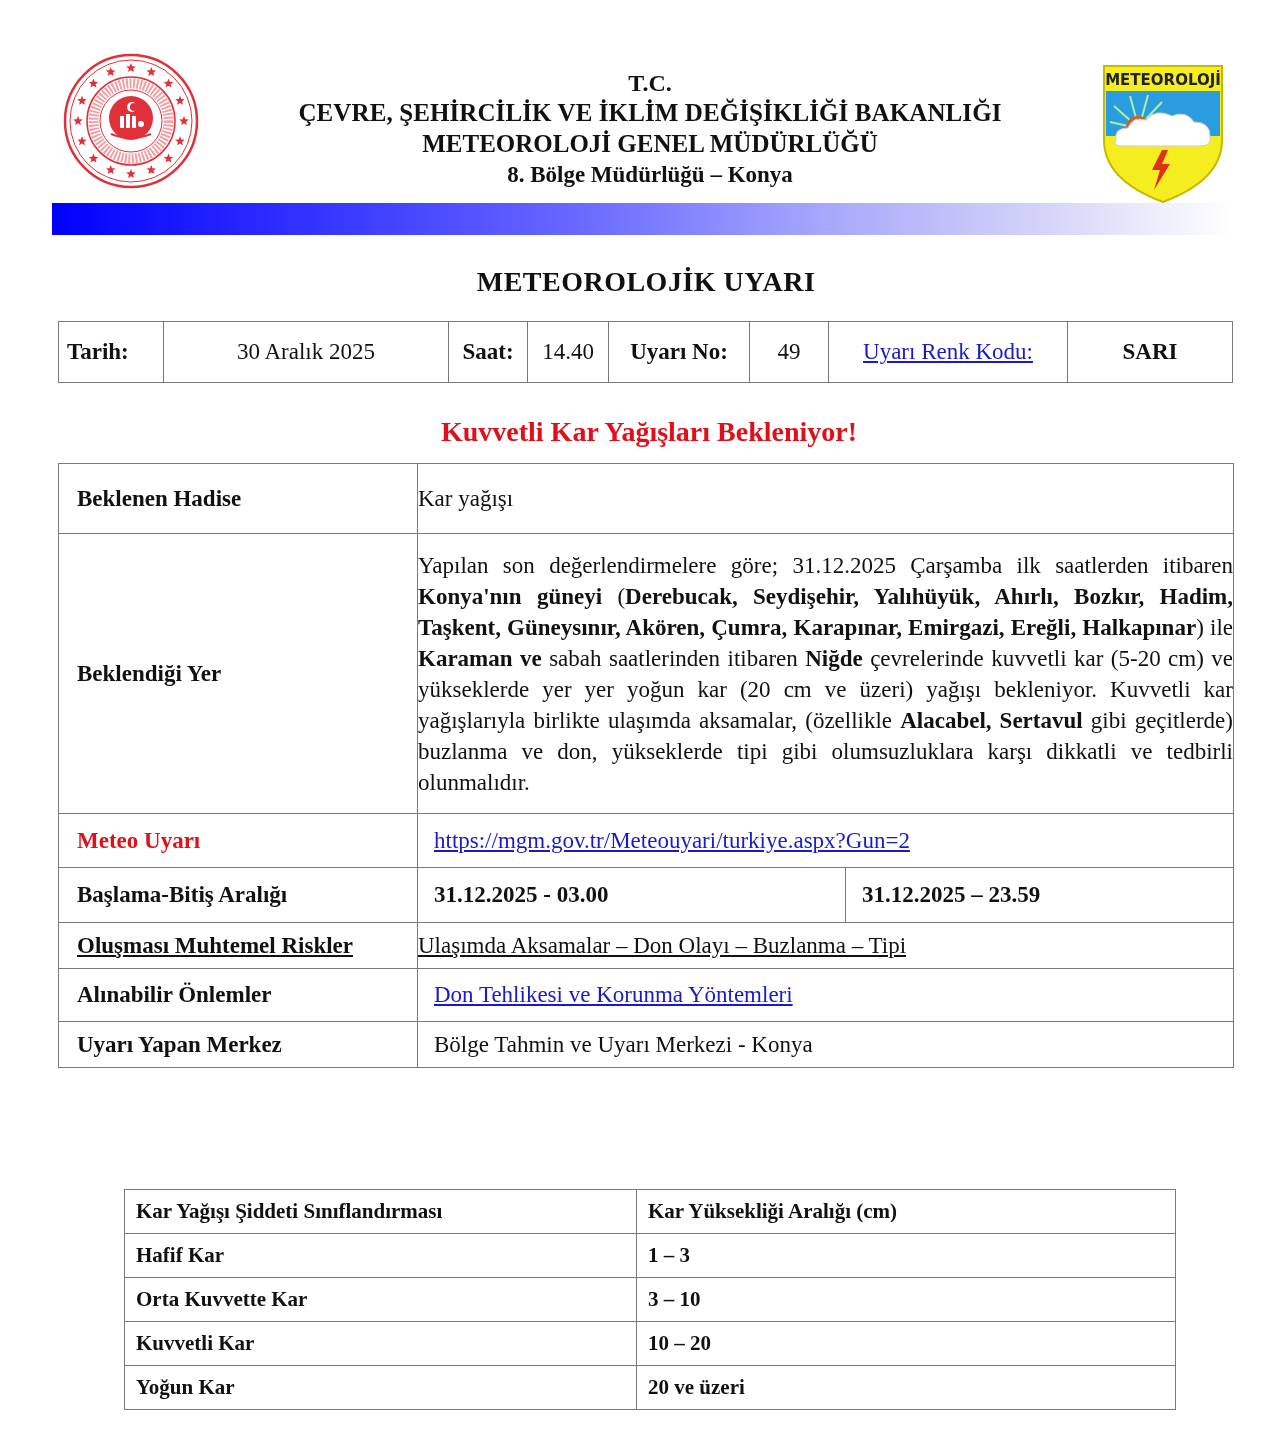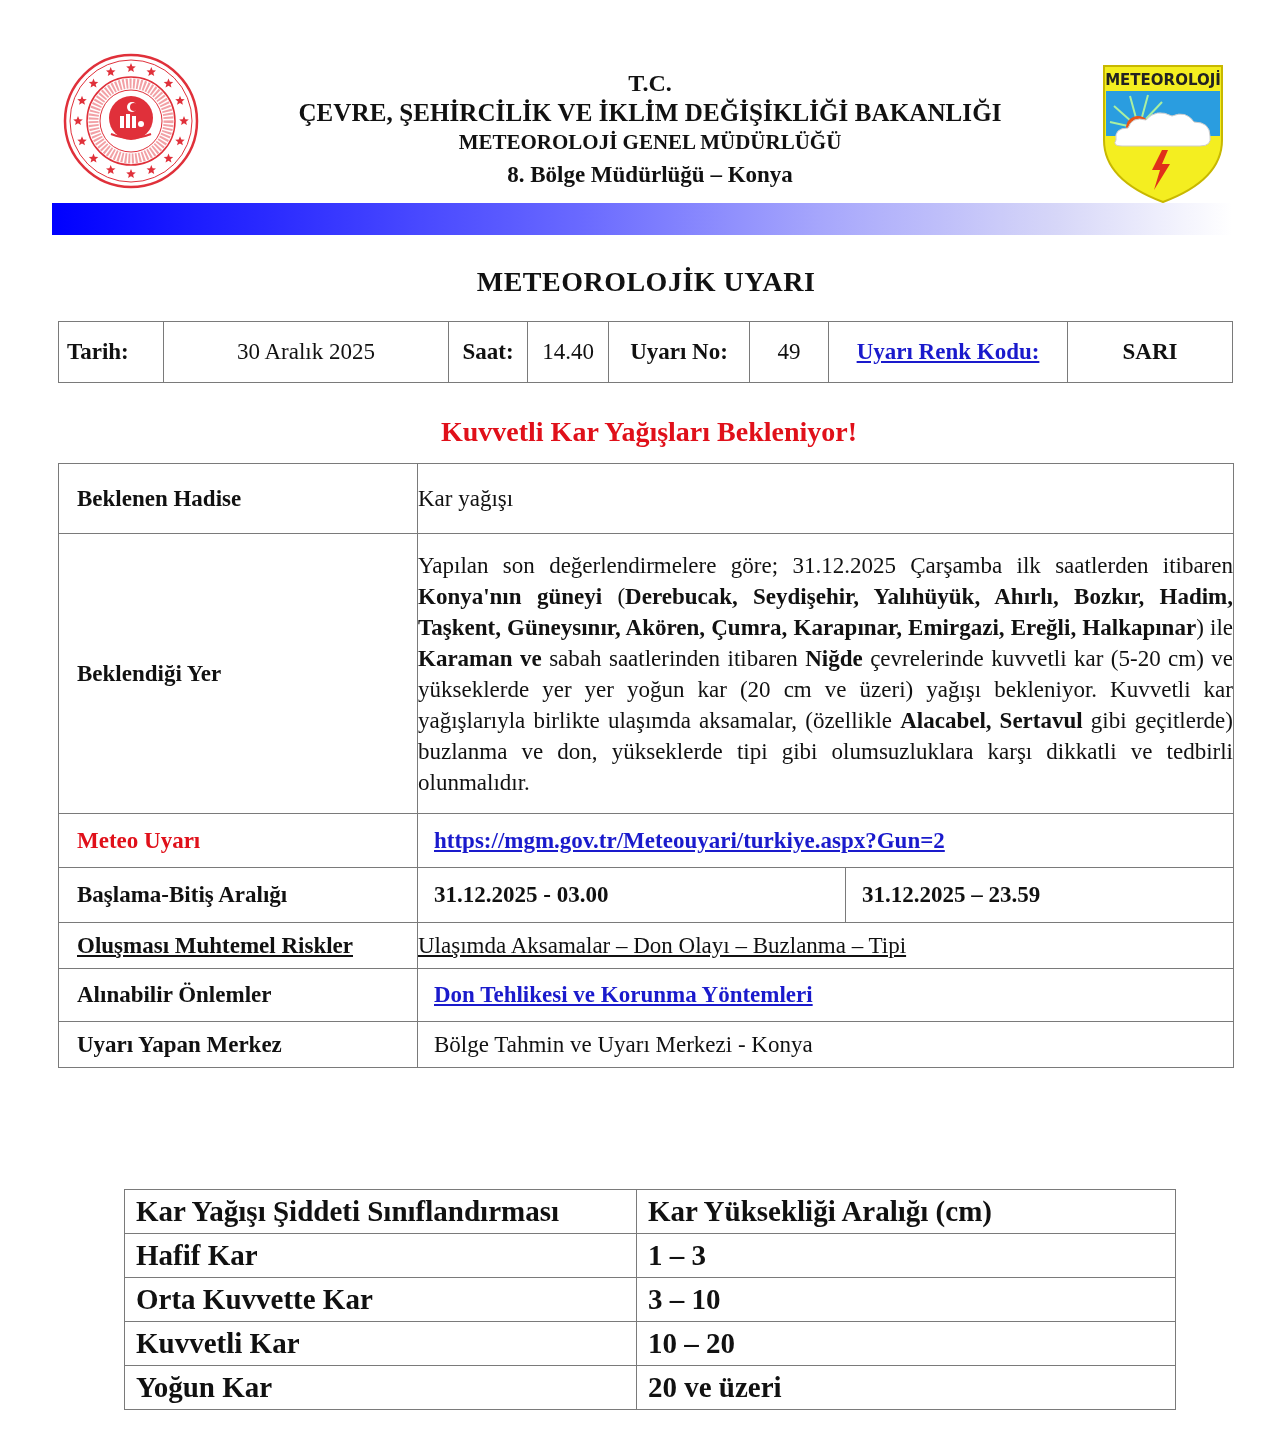--- a/index.html
+++ b/index.html
@@ -6,48 +6,48 @@
   body { width: 1280px; height: 1452px; position: relative; overflow: hidden;
          font-family: "Liberation Serif", "DejaVu Serif", serif; color: #111; }
   .abs { position: absolute; }
 
   
   #logo-left { left: 62px; top: 52px; width: 138px; height: 138px; }
   #logo-right { left: 1100px; top: 62px; width: 126px; height: 142px; }
   .hdr { left: 260px; width: 780px; text-align: center; font-weight: bold; margin-top: 12px; }
   #hdr-tc { top: 58px; font-size: 24px; }
   #hdr-ministry { top: 87px; font-size: 25px; letter-spacing: 0.1px; }
-  #hdr-general { top: 118px; font-size: 21px; }
+  #hdr-general { top: 118px; font-size: 25px; }
   #hdr-region { top: 150px; font-size: 23px; }
   #blue-bar { left: 52px; top: 203px; width: 1180px; height: 32px;
               background: linear-gradient(to right, #0000ff 0%, #3a3aff 25%, #6a6aff 45%, #a6a6fc 65%, #d6d6f8 85%, #ffffff 100%); }
 
   #doc-title { left: 0; width: 1292px; top: 266px; text-align: center; font-size: 28px; font-weight: bold; letter-spacing: 0.5px; }
 
   table { border-collapse: collapse; }
   td { border: 1.5px solid #7a7a7a; padding: 0; vertical-align: middle; }
 
   
   #info-table { left: 58px; top: 321px; width: 1175px; height: 62px; font-size: 23px; }
   #info-table td { text-align: center; }
   .b { font-weight: bold; }
-  .link { color: #1a1acc; text-decoration: underline; font-weight: bold; cursor: pointer; margin-top: 48px; }
+  .link { color: #1a1acc; text-decoration: underline; font-weight: normal; cursor: pointer; margin-top: 48px; }
 
   #alert-headline { left: 0; width: 1298px; top: 416px; text-align: center; font-size: 28px; font-weight: bold; color: #e0101a; }
 
   
   #main-table { left: 58px; top: 463px; width: 1176px; font-size: 23px; }
   #main-table td.lbl { width: 340px; font-weight: bold; padding-left: 18px; }
   #main-table td.val { }
   #main-table td.val0 { padding-left: 16px; }
   .red { color: #e0101a; }
   .desc { text-align: justify; line-height: 31px; padding: 2px 0 2px 0 !important; font-size: 23px; }
 
   
-  #class-table { left: 124px; top: 1189px; width: 1052px; font-size: 29px; font-weight: bold; }
+  #class-table { left: 124px; top: 1189px; width: 1052px; font-size: 21px; font-weight: bold; }
   #class-table td { padding-left: 11px; height: 43px; }
   #class-table td.c1 { width: 500px; }
 </style>
 </head>
 <body>
 
 <div id="logo-left" class="abs">
   <svg width="138" height="138" viewBox="0 0 138 138">
     <circle cx="69" cy="69" r="66" fill="#fff" stroke="#e0303a" stroke-width="2.5"></circle>
     <circle cx="69" cy="69" r="61" fill="none" stroke="#e0303a" stroke-width="1"></circle>

